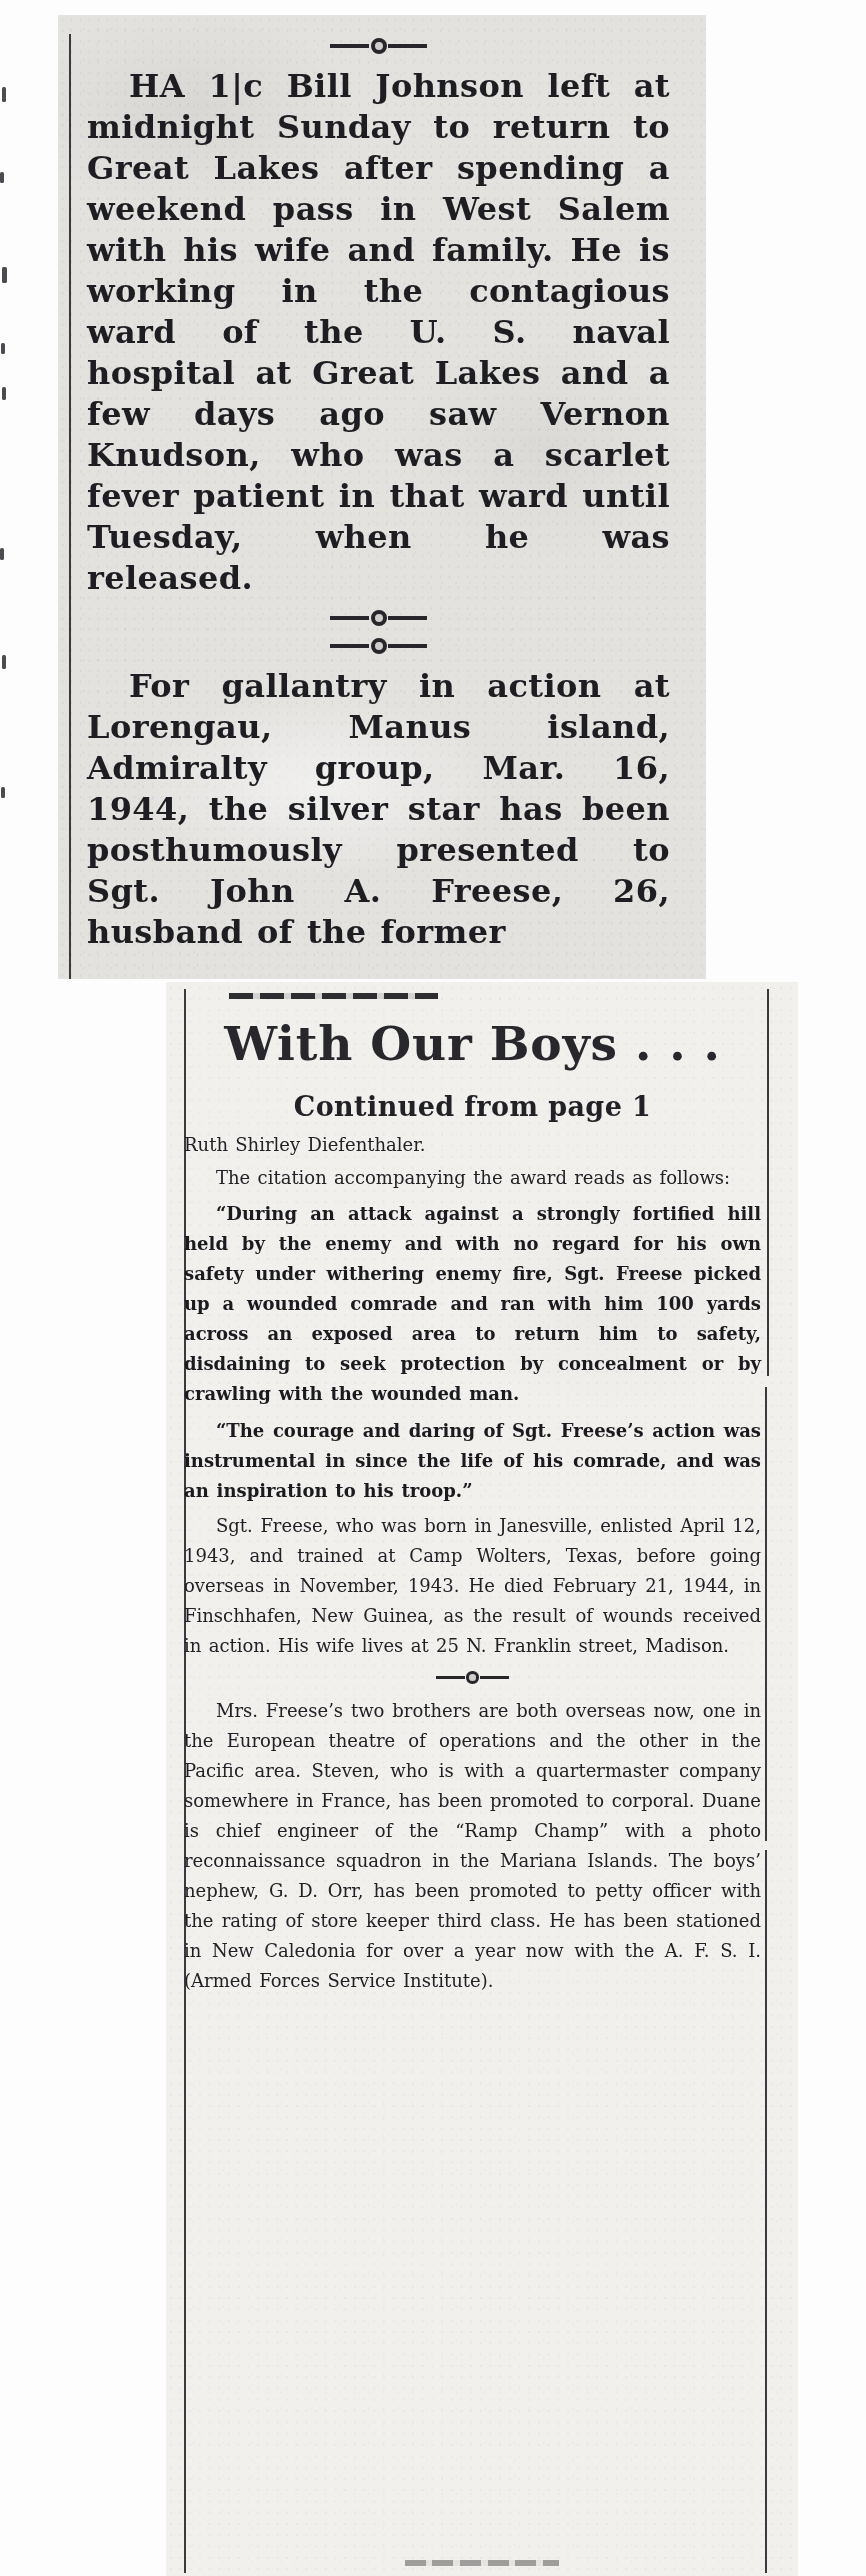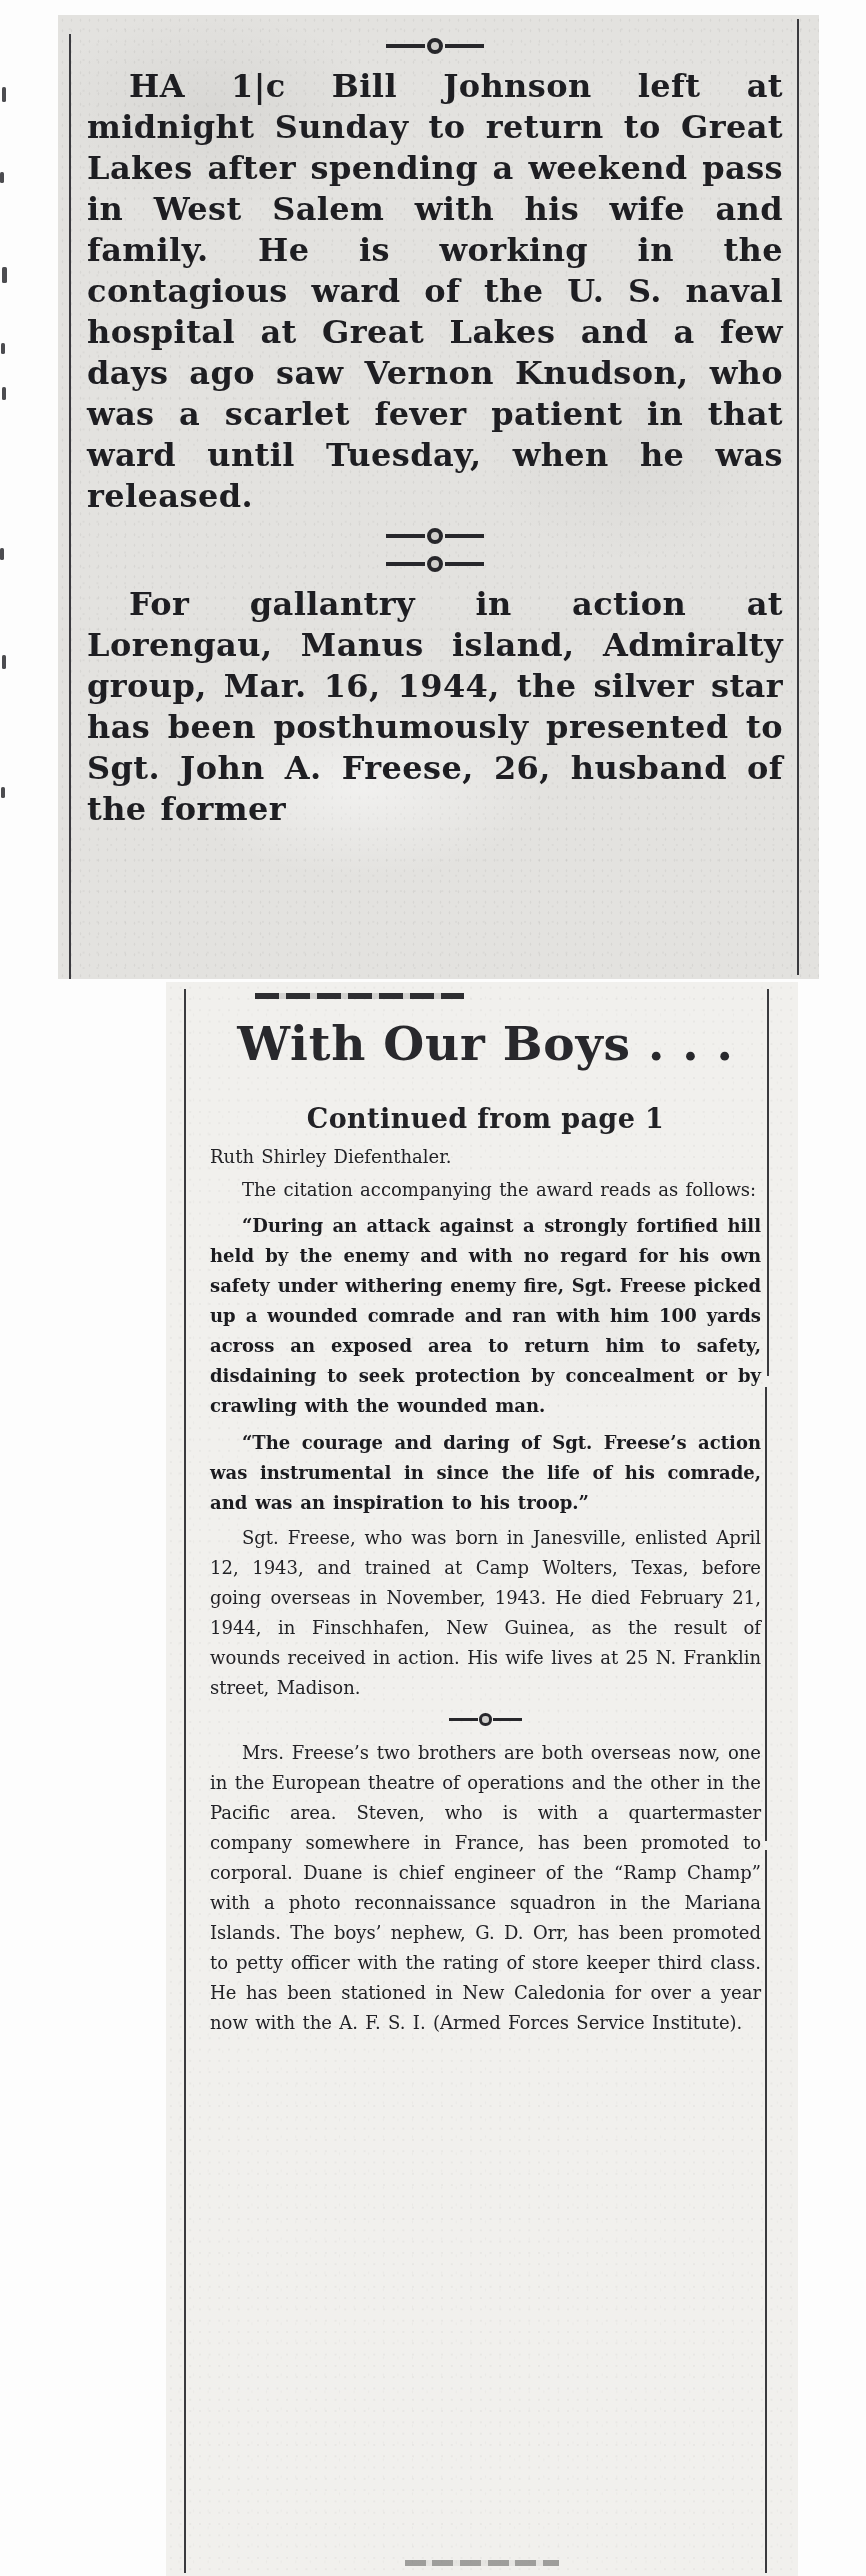--- a/index.html
+++ b/index.html
@@ -3,21 +3,21 @@
 <meta charset="utf-8">
 <style>
   html,body{margin:0;padding:0;}
   body{
     width:867px;height:2576px;position:relative;overflow:hidden;
     background:#fdfdfd;
     font-family:"DejaVu Serif","Liberation Serif",serif;
   }
   .clipping{position:absolute;overflow:hidden;}
   .clipping-top{
-    left:58px;top:14.6px;width:761px;height:964px;
+    left:58px;top:14.6px;width:648px;height:964px;
     background-color:#e3e2df;
     background-image:
       radial-gradient(ellipse 243px 146px at 20% 10%, rgba(0,0,0,0.05), transparent 70%),
       radial-gradient(ellipse 211px 162px at 75% 45%, rgba(0,0,0,0.04), transparent 70%),
       radial-gradient(ellipse 259px 130px at 40% 80%, rgba(255,255,255,0.5), transparent 70%),
       radial-gradient(rgba(0,0,0,0.055) 0.8px, transparent 1.1px),
       radial-gradient(rgba(0,0,0,0.04) 0.8px, transparent 1.1px);
     background-size:auto,auto,auto,9px 10.5px,13.8px 15.4px;
     background-position:0 0,0 0,0 0,0 0,4.9px 6.5px;
     color:#1e1e22;
@@ -35,21 +35,21 @@
   }
   .vrule{position:absolute;background:#3a3a3e;width:2.4px;}
   .clipping-top .vrule-left{left:10.5px;top:19.4px;height:945px;}
   .clipping-top .vrule-right{left:739px;top:4.9px;height:956px;}
   .clipping-bottom .vrule-left{left:18px;top:6.5px;height:1584px;}
   .clipping-bottom .vrule-right-a{left:601px;top:6.5px;height:387px;}
   .clipping-bottom .vrule-right-b{left:599px;top:405px;height:454px;}
   .clipping-bottom .vrule-right-c{left:599px;top:868px;height:723px;}
 
   .content-top{position:relative;padding:13px 36px 0 29px;}
-  .content-bottom{position:relative;padding:8px 37px 0 44px;}
+  .content-bottom{position:relative;padding:8px 37px 0 18px;}
 
   .divider{display:flex;align-items:center;justify-content:center;margin:10.5px 0 12px 0;}
   .divider .bar{width:39px;height:4px;background:#27272b;}
   .divider .ring{width:8px;height:8px;border:4px solid #27272b;border-radius:50%;margin:0 1.6px;background:#cfcecb;}
   .divider-small .bar{width:29px;height:3.2px;}
   .divider-small .ring{width:6.5px;height:6.5px;border-width:3.2px;}
 
   p{margin:0;}
   .t-par{
     font-size:32px;line-height:41px;font-weight:700;
@@ -58,21 +58,21 @@
   }
   .dash-rule{
     height:5.7px;width:209px;margin:3.2px auto 0 45px;
     background:repeating-linear-gradient(90deg,#2e2e31 0 24px,rgba(46,46,49,0.15) 24px 31px);
   }
   .headline{
     margin:19.4px 0 0 0;font-size:47px;line-height:52px;font-weight:700;
     text-align:center;letter-spacing:0.8px;color:#28282c;
   }
   .continued-from{
-    font-size:27px;line-height:32px;font-weight:700;text-align:center;margin-top:33px;letter-spacing:0.4px;
+    font-size:27px;line-height:32px;font-weight:700;text-align:center;margin-top:21px;letter-spacing:0.4px;
   }
   .b-par{
     font-size:18px;line-height:30px;text-align:justify;text-indent:32px;
     word-spacing:1.6px;margin-top:3.2px;
   }
   .b-lead{text-indent:0;margin-top:6.5px;}
   .b-cite{font-weight:700;margin-top:6.5px;margin-bottom:4.9px;color:#1b1b1f;}
   .bottom-mark{
     position:absolute;left:239px;bottom:9.7px;width:154px;height:6.5px;
     background:repeating-linear-gradient(90deg,rgba(90,90,88,0.55) 0 21px,rgba(90,90,88,0.08) 21px 27.5px);

